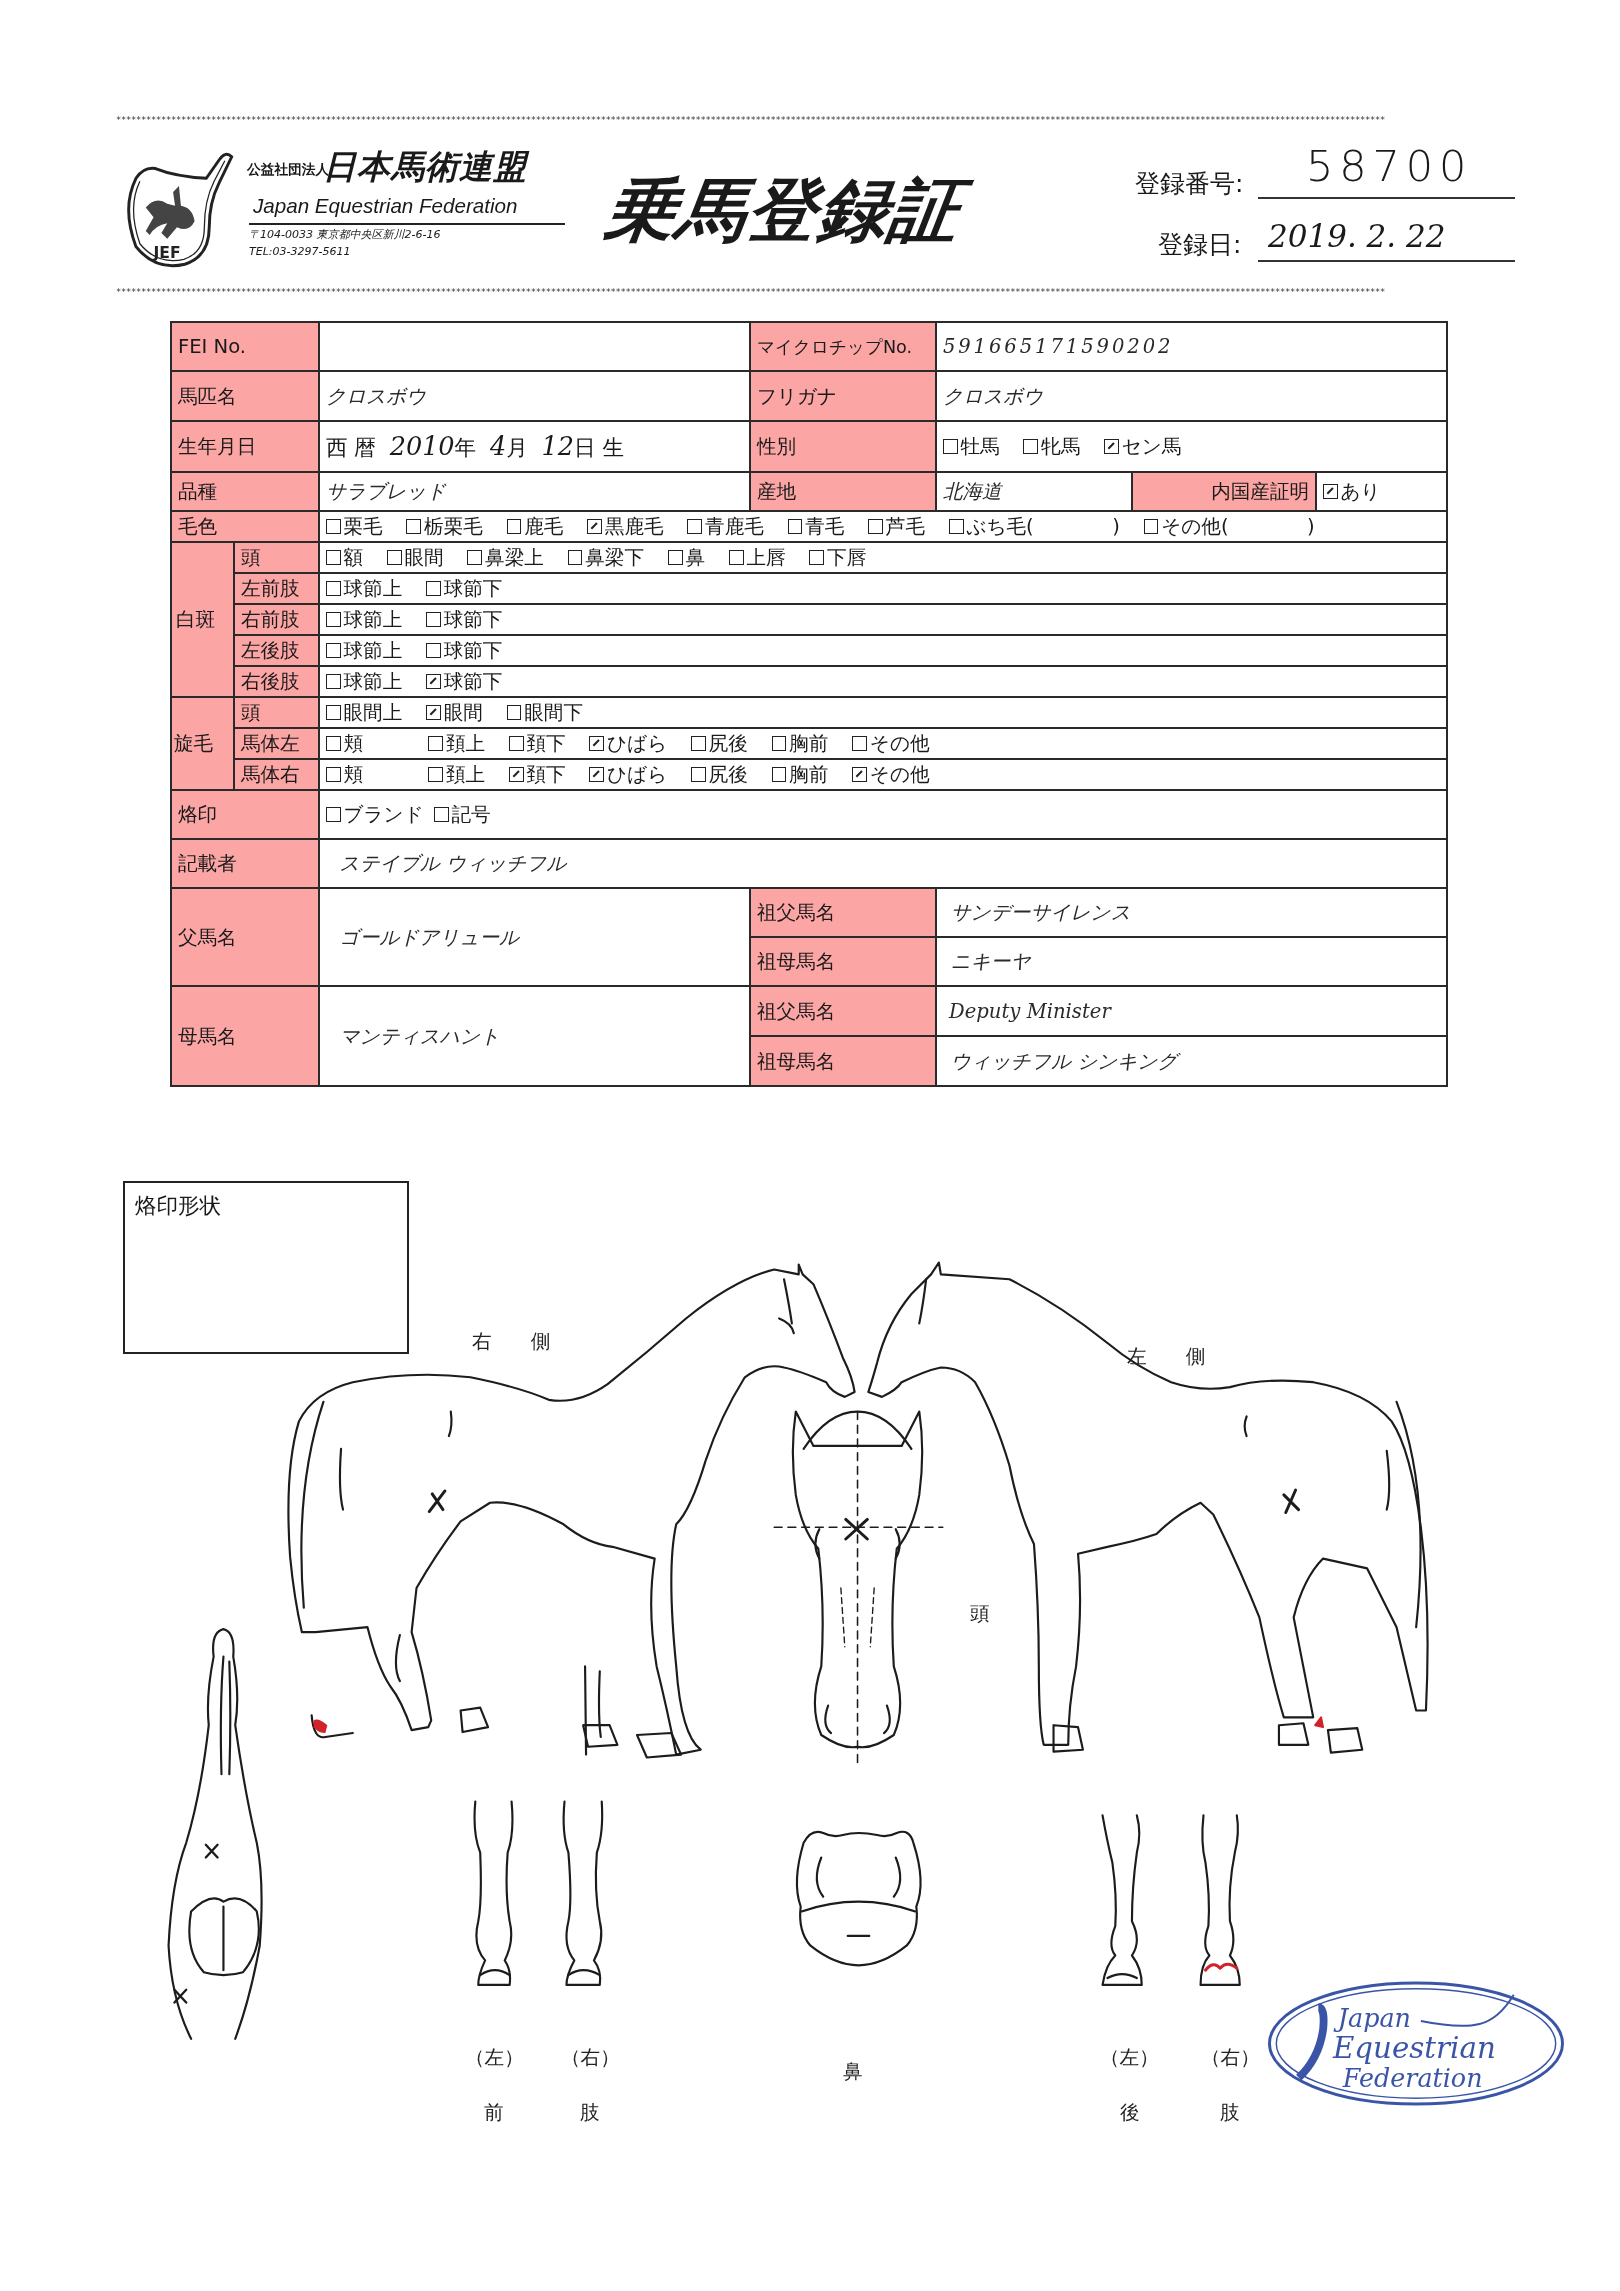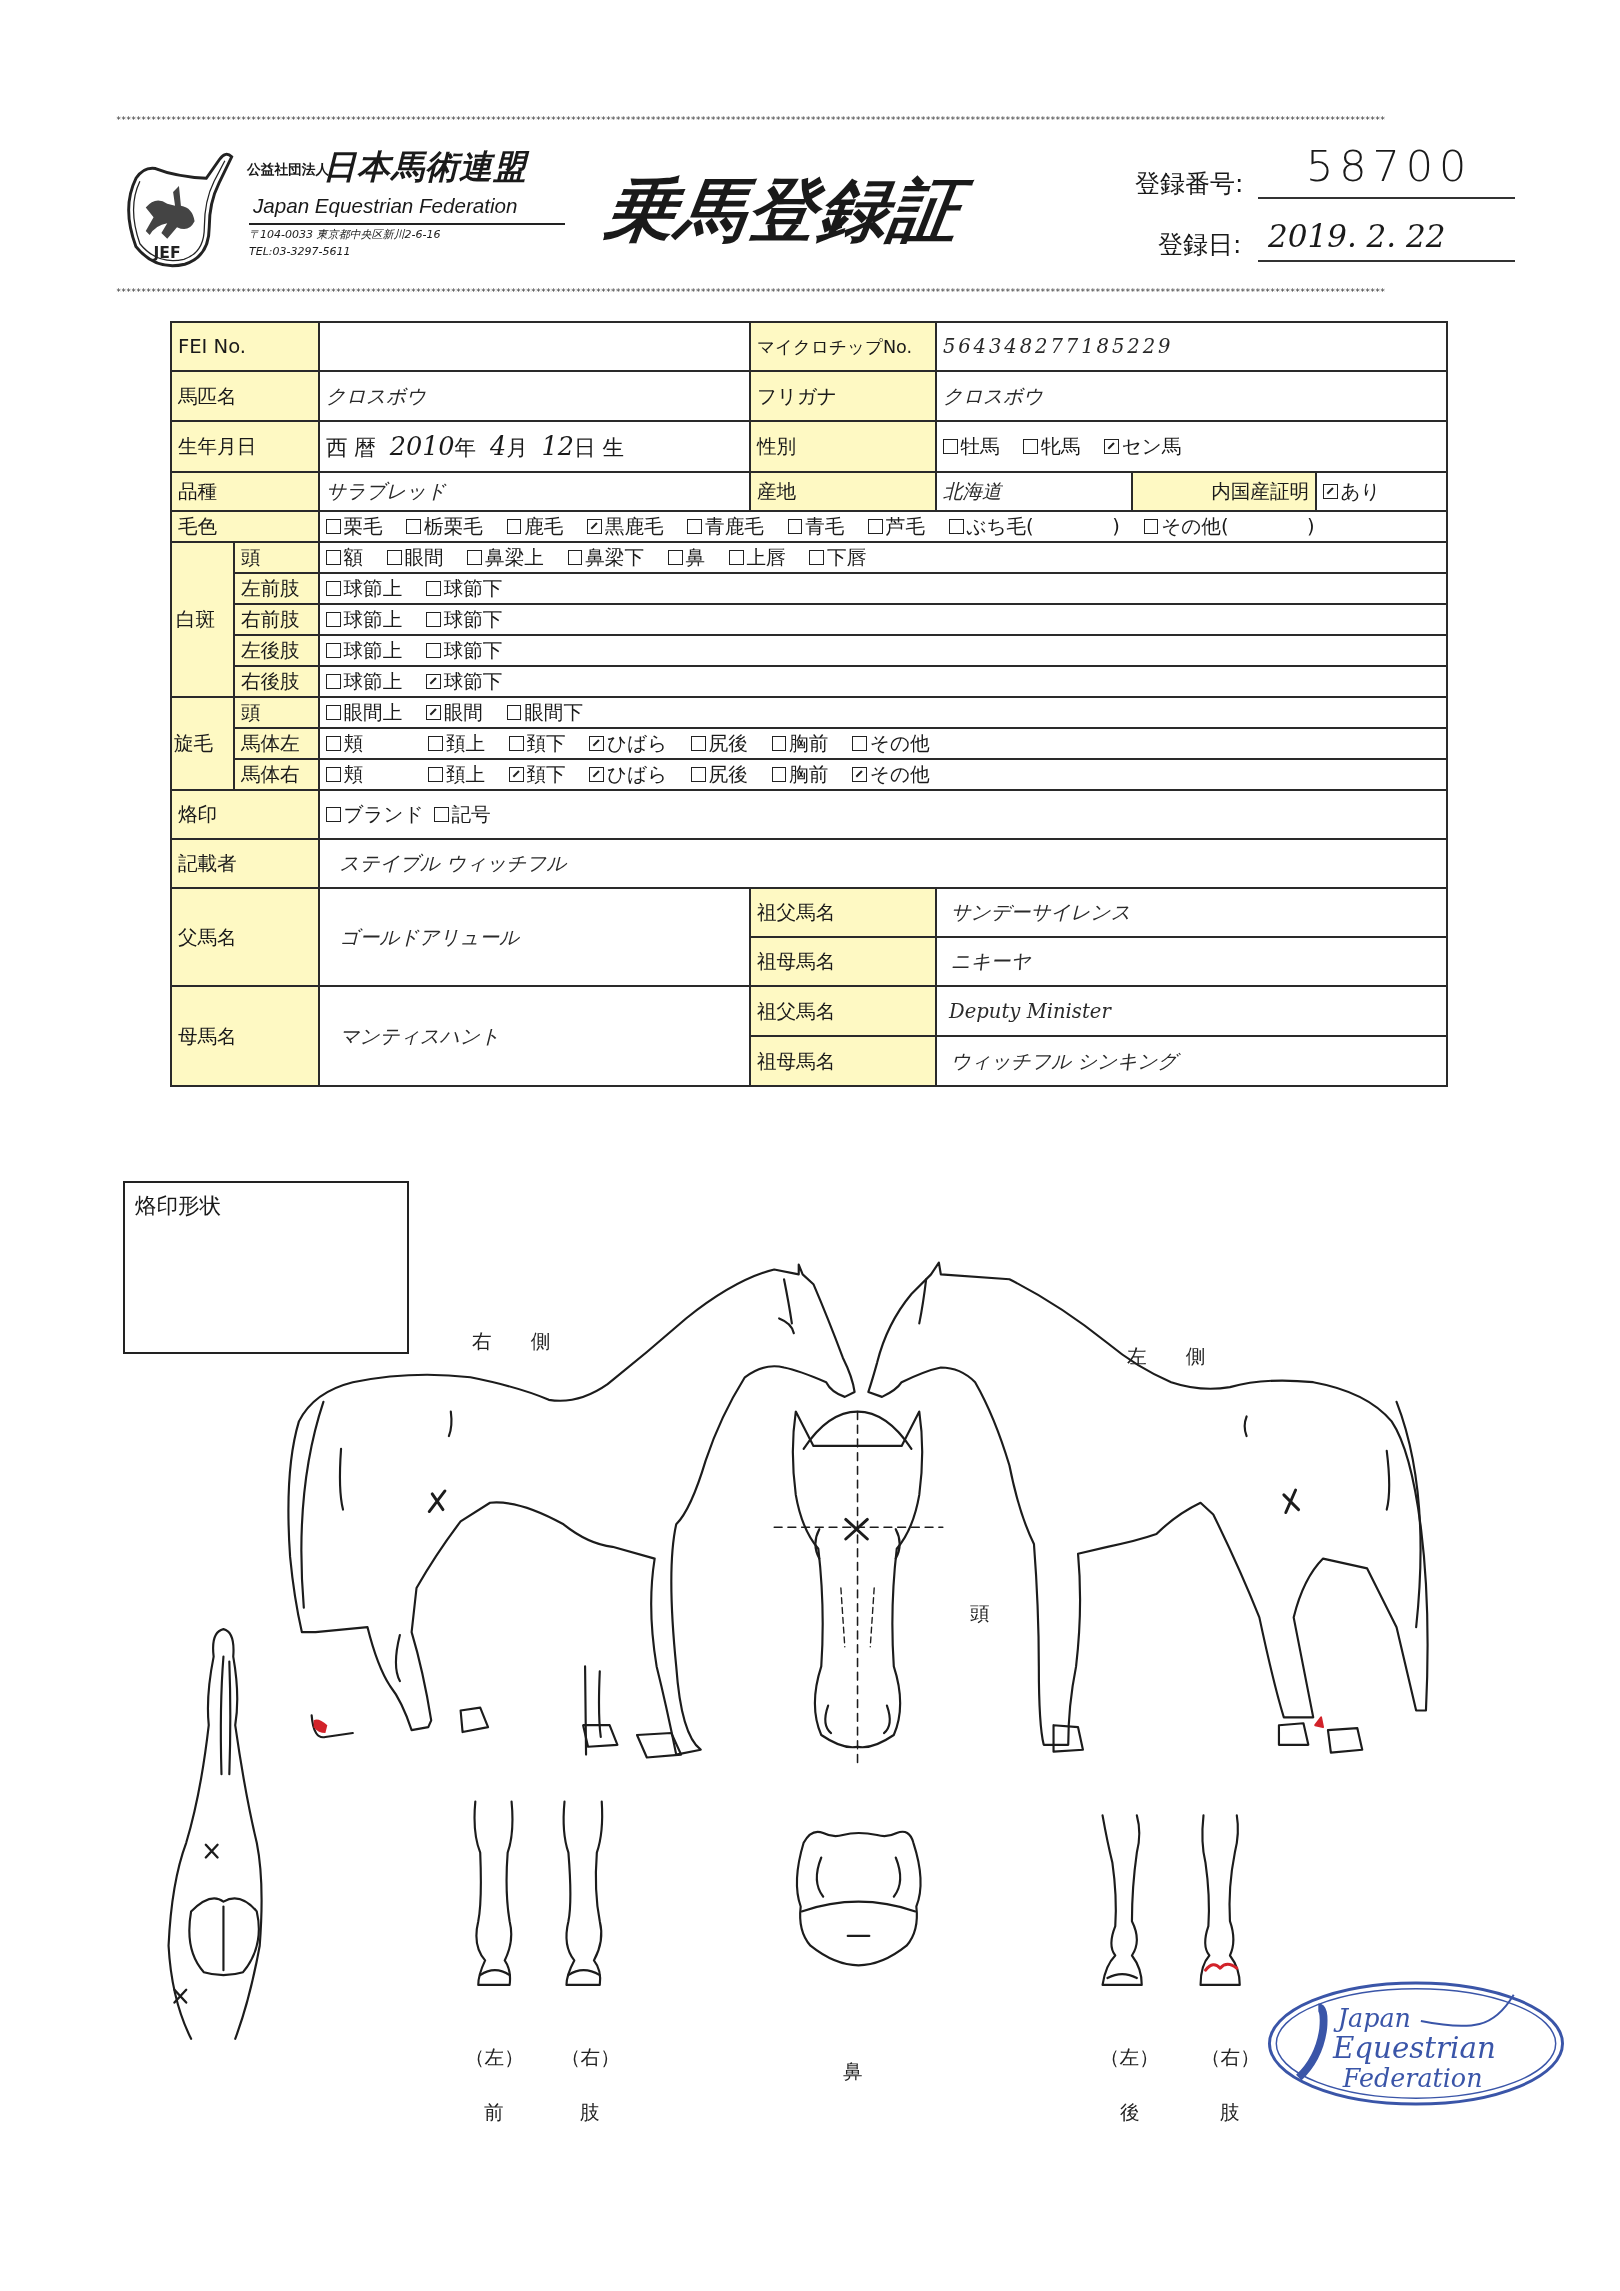--- a/index.html
+++ b/index.html
@@ -18,21 +18,21 @@
   .org-en { position: absolute; left: 253px; top: 194px; font-size: 20.6px; font-style: italic; font-family: "Liberation Sans", sans-serif; }
   .org-rule { position: absolute; left: 249px; top: 223px; width: 316px; height: 2px; background: #222; }
   .org-addr { position: absolute; left: 249px; top: 227px; font-size: 11px; font-style: italic; line-height: 16.7px; }
   .doc-title { position: absolute; left: 606px; top: 165px; font-size: 69px; font-weight: bold; font-style: italic; letter-spacing: 2px; transform: skewX(-8deg); }
   .reg-label { position: absolute; font-size: 25px; }
   .reg-value { position: absolute; font-family: "DejaVu Sans", sans-serif; }
   .reg-line { position: absolute; height: 2px; background: #333; }
 
   table.main { position: absolute; left: 170px; top: 321px; width: 1277px; border-collapse: collapse; table-layout: fixed; }
   table.main td { border: 2px solid #2a2a2a; font-size: 19.6px; padding: 0 5.9px; vertical-align: middle; white-space: nowrap; overflow: hidden; }
-  td.lbl { background: #fef9c3; }
+  td.lbl { background: #fca5a5; }
   td.hand { font-family: "DejaVu Serif", serif; font-style: italic; font-size: 27.4px; color: #2a2a2a; padding-left: 29px; }
   .cb { display: inline-block; width: 14.7px; height: 14.7px; border: 1.5px solid #222; margin-right: 2.9px; vertical-align: -1px; position: relative; }
   .cb.on::after { content: ""; position: absolute; left: 2px; top: 4.9px; width: 7.8px; height: 1.5px; background: #222; transform: rotate(-45deg); }
   .opt { display: inline-block; margin-right: 17.6px; }
 
   .brand-box { position: absolute; left: 123px; top: 1181px; width: 286px; height: 173px; border: 2px solid #222; }
   .brand-box span { position: absolute; left: 9.8px; top: 7.8px; font-size: 21.6px; }
   .dlabel { position: absolute; font-size: 19.6px; color: #222; }
   svg.drawing { position: absolute; left: 0; top: 0; }
   .stamp { position: absolute; left: 1264px; top: 1980px; width: 304px; height: 127px; }
@@ -76,21 +76,21 @@
       <col style="width:196px">
       <col style="width:184px">
       <col style="width:131px">
   </colgroup>
 
   <tbody>
       <tr style="height:49px">
     <td class="lbl" colspan="2">FEI No.</td>
     <td class="hand"></td>
     <td class="lbl" style="font-size:17.6px">マイクロチップNo.</td>
-    <td class="hand" colspan="3" style="letter-spacing:2.9px">564348277185229</td>
+    <td class="hand" colspan="3" style="letter-spacing:2.9px">591665171590202</td>
   </tr>
 
   <tr style="height:50px">
     <td class="lbl" colspan="2">馬匹名</td>
     <td class="hand">クロスボウ</td>
     <td class="lbl">フリガナ</td>
     <td class="hand" colspan="3">クロスボウ</td>
   </tr>
 
   <tr style="height:51px">

